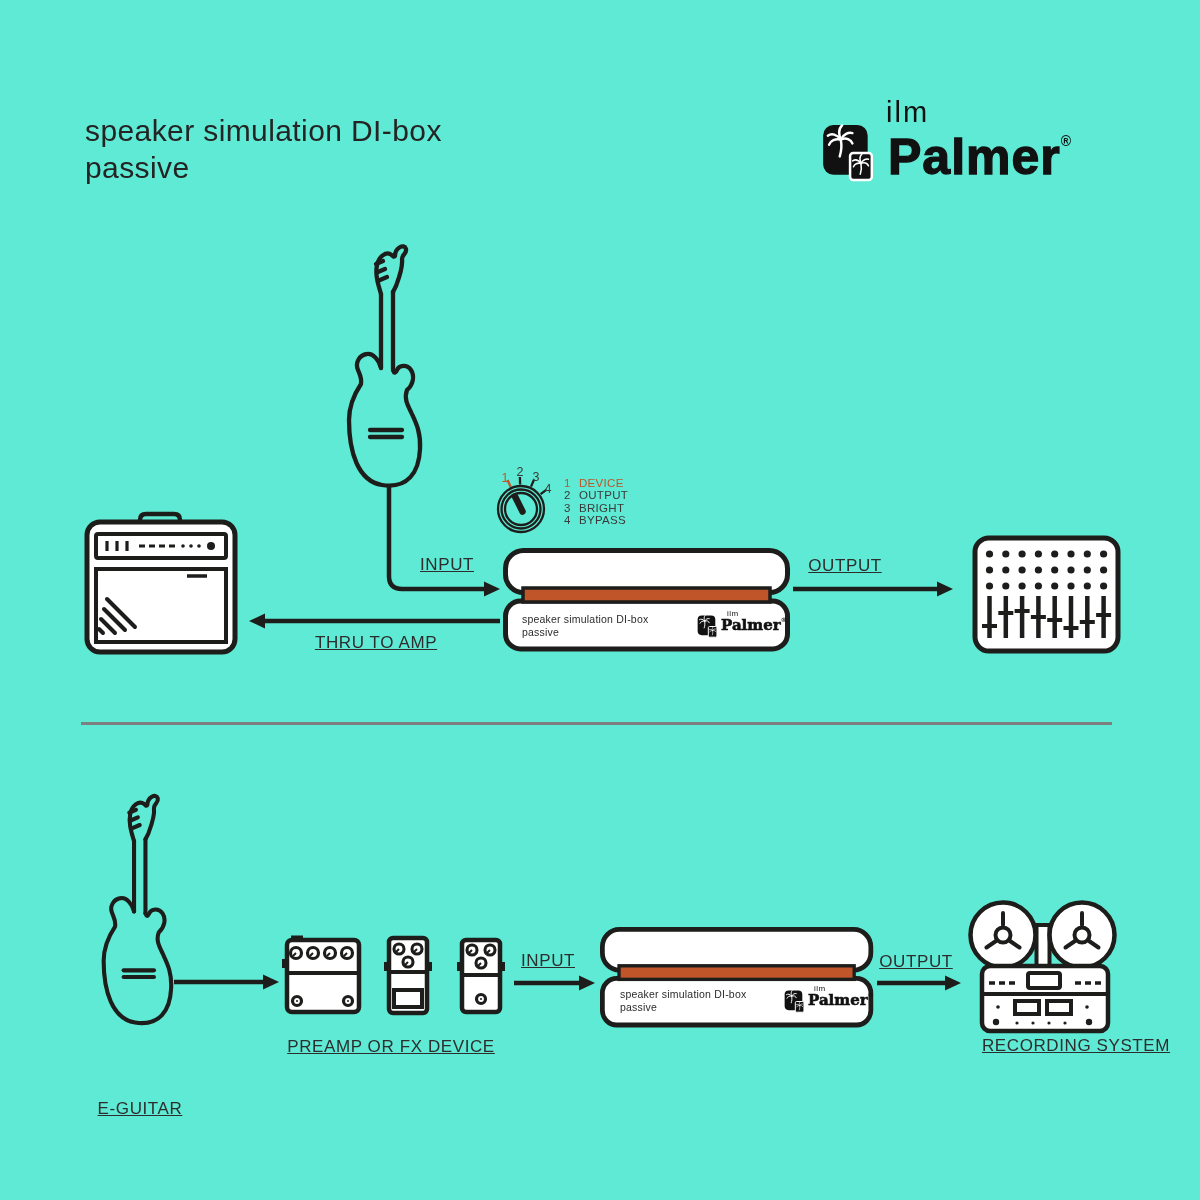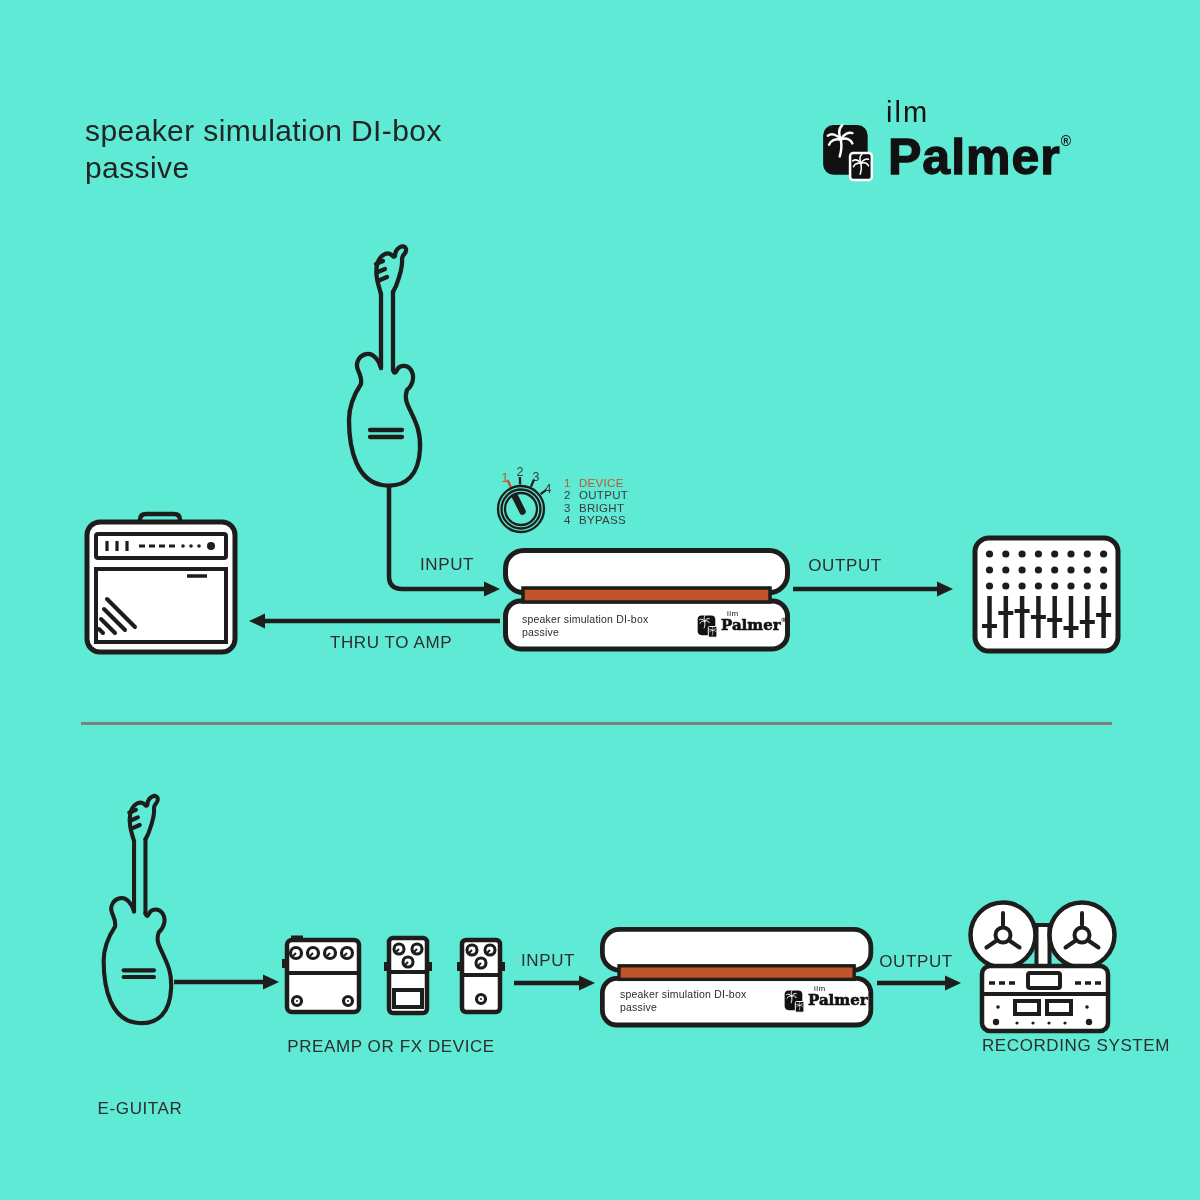--- a/index.html
+++ b/index.html
@@ -11,21 +11,21 @@
          color:#242424;letter-spacing:.4px;}
 
   .brand-icon{position:absolute;left:822px;top:124px;width:52px;height:58px;}
   .brand-sub{position:absolute;left:886px;top:96px;font-size:29px;letter-spacing:2px;color:#111;}
   .brand-name{position:absolute;left:888px;top:128px;font-size:50px;font-weight:bold;
               font-family:Liberation Sans, sans-serif;color:#111;letter-spacing:1px;
               -webkit-text-stroke:1.3px #111;}
   .brand-reg{font-size:14px;vertical-align:28px;-webkit-text-stroke:0;letter-spacing:0;}
 
   .flow-label{position:absolute;transform:translate(-50%,-50%);font-size:17px;
-              color:#2d2d2d;letter-spacing:.6px;white-space:nowrap;}
+              color:#2d2d2d;letter-spacing:.6px;white-space:nowrap;text-decoration:underline;}
 
   .knob-num{position:absolute;transform:translate(-50%,-50%);font-size:12.5px;color:#3a3a3a;}
   .knob-num.active{color:#c0552a;}
   .legend{position:absolute;left:564px;top:477px;font-size:11.5px;line-height:12.4px;
           color:#3a3a3a;letter-spacing:.3px;}
   .legend-row{display:flex;}
   .legend-row.active{color:#c0552a;}
   .legend-num{width:9px;margin-right:6px;}
 
   .dibox-text{position:absolute;font-size:10.5px;line-height:13px;color:#2b2b2b;letter-spacing:.2px;}
@@ -318,21 +318,21 @@
       <span>BRIGHT</span>
     </div>
     <div class="legend-row">
       <span class="legend-num">4</span>
       <span>BYPASS</span>
     </div>
   </div>
 
   <span class="flow-label" style="left:447px;top:565px">INPUT</span>
   <span class="flow-label" style="left:845px;top:566px">OUTPUT</span>
-  <span class="flow-label" style="left:391px;top:643px">THRU TO AMP</span>
+  <span class="flow-label" style="left:376px;top:643px">THRU TO AMP</span>
   <span class="flow-label" style="left:548px;top:961px">INPUT</span>
   <span class="flow-label" style="left:916px;top:962px">OUTPUT</span>
   <span class="flow-label" style="left:140px;top:1109px">E-GUITAR</span>
   <span class="flow-label" style="left:391px;top:1047px">PREAMP OR FX DEVICE</span>
   <span class="flow-label" style="left:1076px;top:1046px">RECORDING SYSTEM</span>
 
   <div class="dibox-text" style="left:522px;top:613px">
     <div>speaker simulation DI-box</div>
     <div>passive</div>
   </div>

